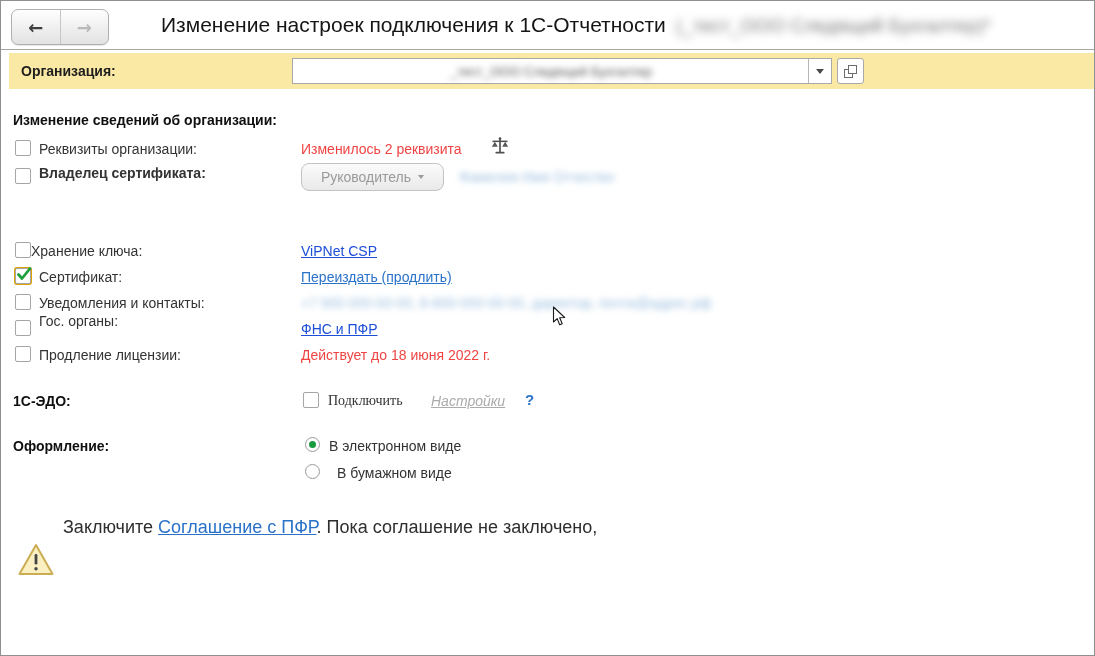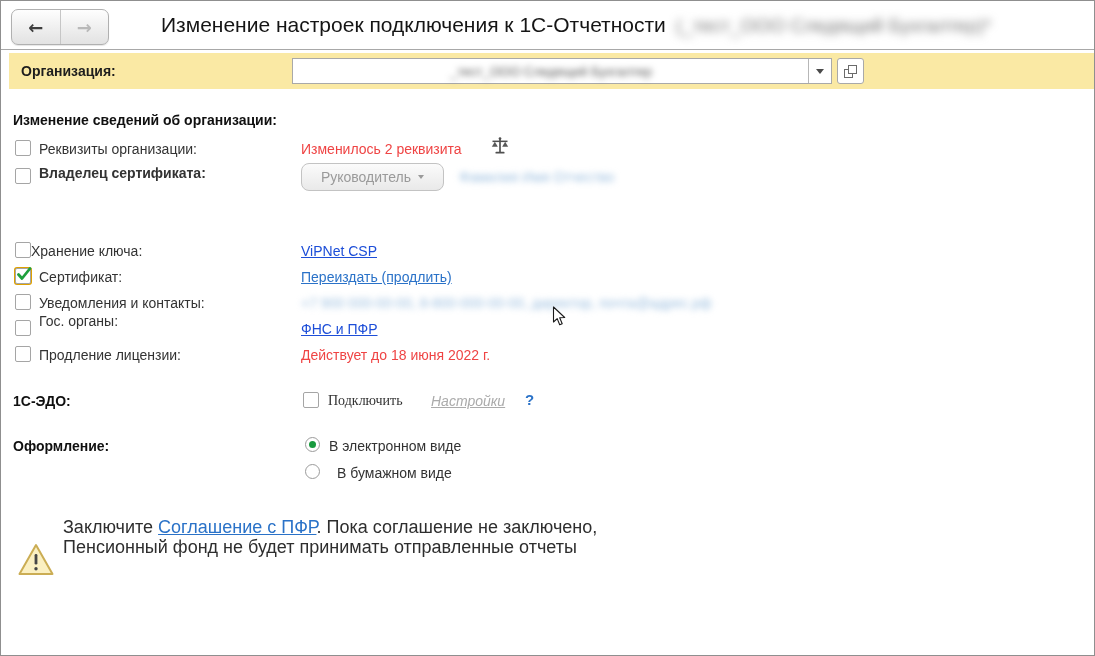--- a/index.html
+++ b/index.html
@@ -160,21 +160,20 @@
 
   <div class="abs" style="left:16px; top:541px;">
     <svg width="38" height="36" viewBox="0 0 38 36">
       <path d="M19 3 L35.5 32 H2.5 Z" fill="#FBF0C2" stroke="#CBAD54" stroke-width="2" stroke-linejoin="round"></path>
       <rect x="17.6" y="12" width="2.8" height="10.5" rx="1.3" fill="#474747"></rect>
       <circle cx="19" cy="26.8" r="1.7" fill="#474747"></circle>
     </svg>
   </div>
   <div class="abs warn-text">
     <span>Заключите </span><a class="link">Соглашение с ПФР</a><span>. Пока соглашение не заключено,</span><br>
-    <span>Пенсионный фонд не будет принимать отправленные отчеты</span>
   </div>
 
   <div class="abs" style="left:551px; top:305px;">
     <svg width="15" height="21" viewBox="0 0 15 21">
       <path d="M1.5 1 L1.5 16 L5.2 12.6 L7.7 18.8 L10.2 17.7 L7.7 11.7 L12.7 11.5 Z" fill="#fff" stroke="#1a1a1a" stroke-width="1.1" stroke-linejoin="round"></path>
     </svg>
   </div>
 
 </div>
 

